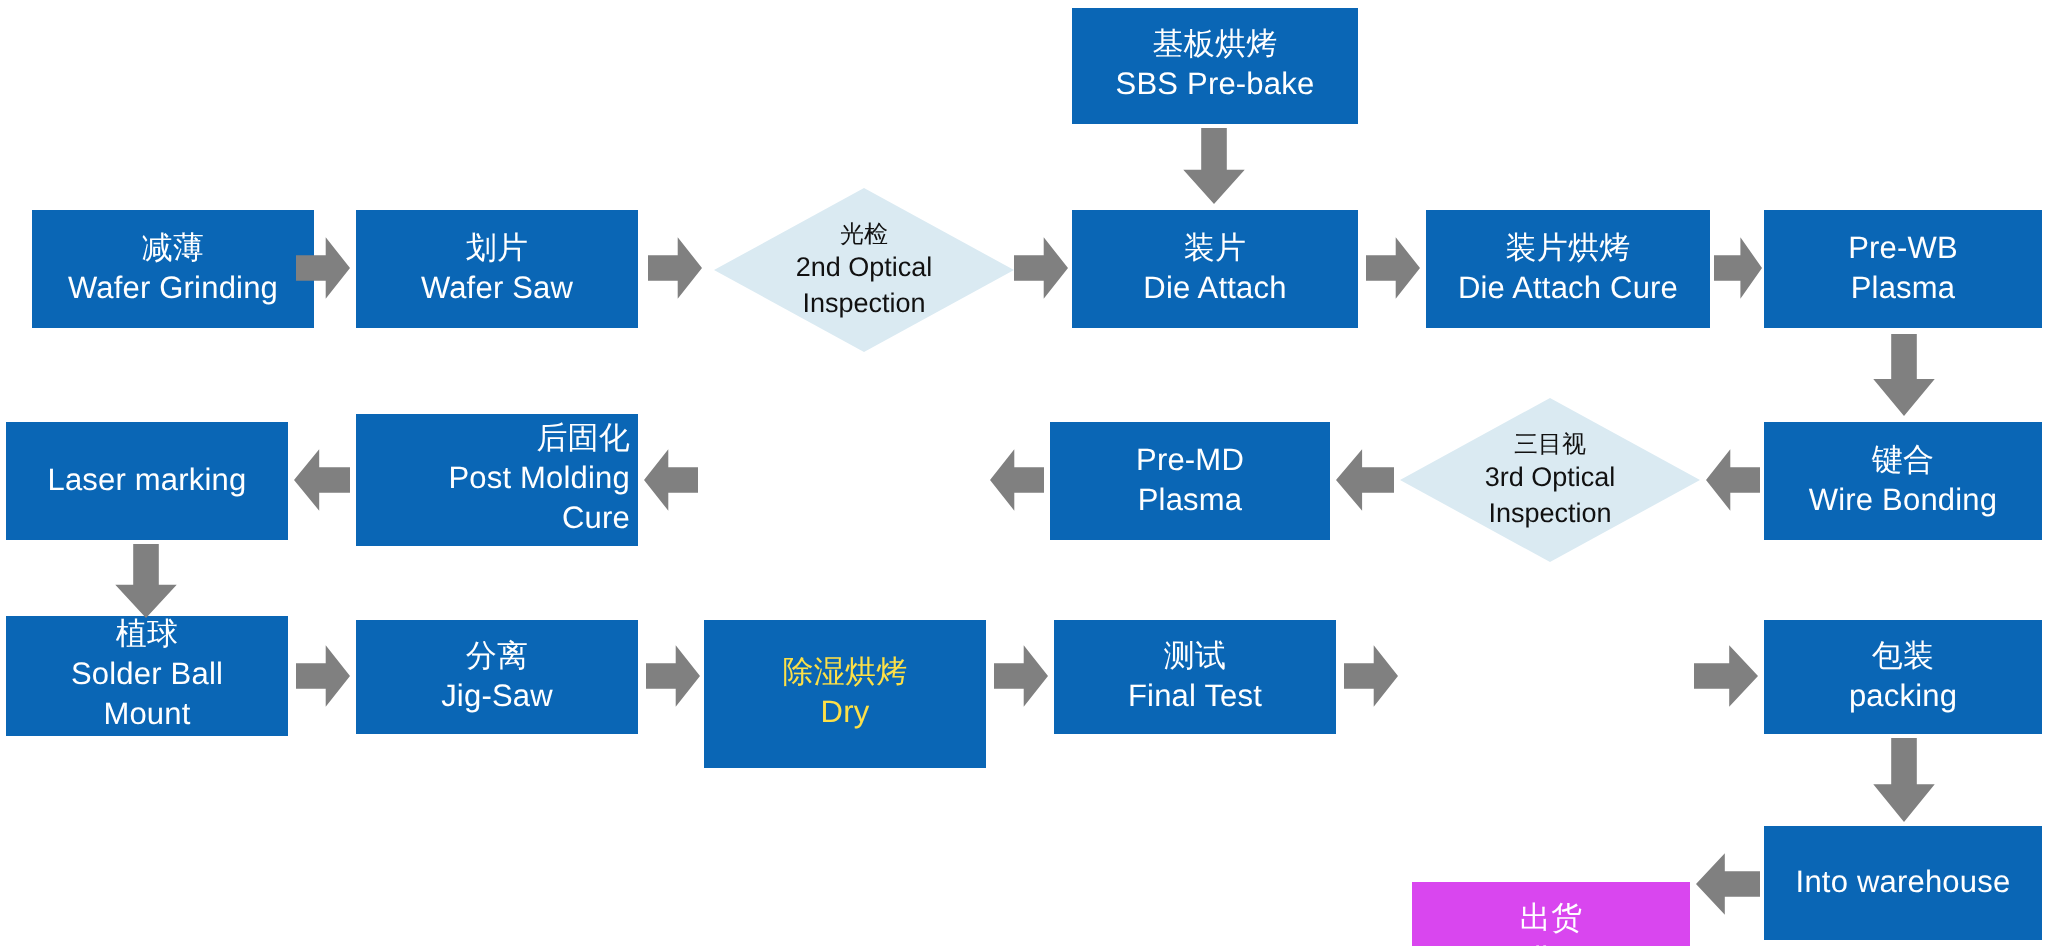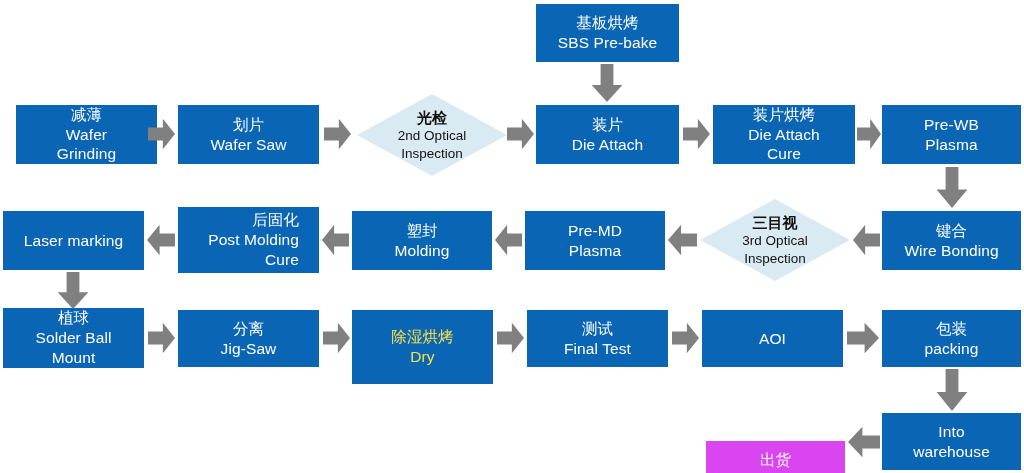--- a/index.html
+++ b/index.html
@@ -21,21 +21,21 @@
     display: flex;
     align-items: center;
     justify-content: center;
     text-align: center;
     color: #ffffff;
     background: #0a66b5;
     font-size: 15.5px;
     line-height: 1.28;
     font-weight: 400;
     letter-spacing: 0.1px;
-    padding: 2px 20px;
+    padding: 2px 4px;
     white-space: pre-line;
   }
   .node .lines {
     display: block;
     width: 100%;
   }
   .node .cn {
     display: block;
     font-size: 15.5px;
   }
@@ -60,21 +60,21 @@
     position: absolute;
     left: 0; top: 0; right: 0; bottom: 0;
     background: #daeaf2;
     clip-path: polygon(50% 0%, 100% 50%, 50% 100%, 0% 50%);
   }
   .diamond .dtext {
     position: relative;
     z-index: 2;
     width: 86%;
   }
-  .diamond .cn { display:block; font-size: 15px; font-weight: 700; }
+  .diamond .cn { display:block; font-size: 12px; font-weight: 400; }
   .diamond .en { display:block; font-size: 13.5px; font-weight: 400; }
 
   
   .arrow {
     position: absolute;
     line-height: 0;
   }
   .arrow svg { display: block; }
 </style>
 </head>
@@ -91,37 +91,35 @@
         <span class="en" style="white-space: pre-line;">2nd Optical
 Inspection</span>
       </div>
     </div>
     <div class="node" style="left: 536px; top: 105px; width: 143px; height: 59px; background: rgb(10, 102, 181); color: rgb(255, 255, 255);"><span class="lines"><span class="cn">装片</span><span class="en" style="white-space: pre-line;">Die Attach</span></span></div>
     <div class="node" style="left: 713px; top: 105px; width: 142px; height: 59px; background: rgb(10, 102, 181); color: rgb(255, 255, 255);"><span class="lines"><span class="cn">装片烘烤</span><span class="en" style="white-space: pre-line;">Die Attach Cure</span></span></div>
     <div class="node" style="left: 882px; top: 105px; width: 139px; height: 59px; background: rgb(10, 102, 181); color: rgb(255, 255, 255);"><span class="lines"><span class="cn">Pre-WB</span><span class="en" style="white-space: pre-line;">Plasma</span></span></div>
     <div class="node" style="left: 3px; top: 211px; width: 141px; height: 59px; background: rgb(10, 102, 181); color: rgb(255, 255, 255);"><span class="lines"><span class="en" style="white-space: pre-line;">Laser marking</span></span></div>
     <div class="node" style="left: 178px; top: 207px; width: 141px; height: 66px; background: rgb(10, 102, 181); color: rgb(255, 255, 255); text-align: right;"><span class="lines"><span class="cn">后固化</span><span class="en" style="white-space: pre-line;">Post Molding
 Cure</span></span></div>
-    <div class="node" style="left: 352px; top: 211px; width: 140px; height: 59px; background: rgb(10, 102, 181); color: rgb(255, 255, 255);"><span class="lines"><span class="cn">塑封</span><span class="en" style="white-space: pre-line;">Molding</span></span></div>
     <div class="node" style="left: 525px; top: 211px; width: 140px; height: 59px; background: rgb(10, 102, 181); color: rgb(255, 255, 255);"><span class="lines"><span class="cn">Pre-MD</span><span class="en" style="white-space: pre-line;">Plasma</span></span></div>
     <div class="diamond" style="left: 700px; top: 199px; width: 150px; height: 82px;">
       <div class="dshape"></div>
       <div class="dtext">
         <span class="cn">三目视</span>
         <span class="en" style="white-space: pre-line;">3rd Optical
 Inspection</span>
       </div>
     </div>
     <div class="node" style="left: 882px; top: 211px; width: 139px; height: 59px; background: rgb(10, 102, 181); color: rgb(255, 255, 255);"><span class="lines"><span class="cn">键合</span><span class="en" style="white-space: pre-line;">Wire Bonding</span></span></div>
     <div class="node" style="left: 3px; top: 308px; width: 141px; height: 60px; background: rgb(10, 102, 181); color: rgb(255, 255, 255);"><span class="lines"><span class="cn">植球</span><span class="en" style="white-space: pre-line;">Solder Ball
 Mount</span></span></div>
     <div class="node" style="left: 178px; top: 310px; width: 141px; height: 57px; background: rgb(10, 102, 181); color: rgb(255, 255, 255);"><span class="lines"><span class="cn">分离</span><span class="en" style="white-space: pre-line;">Jig-Saw</span></span></div>
     <div class="node" style="left: 352px; top: 310px; width: 141px; height: 74px; background: rgb(10, 102, 181); color: #fde047;"><span class="lines"><span class="cn">除湿烘烤</span><span class="en" style="white-space: pre-line;">Dry</span></span></div>
     <div class="node" style="left: 527px; top: 310px; width: 141px; height: 57px; background: rgb(10, 102, 181); color: rgb(255, 255, 255);"><span class="lines"><span class="cn">测试</span><span class="en" style="white-space: pre-line;">Final Test</span></span></div>
-    <div class="node" style="left: 702px; top: 310px; width: 141px; height: 57px; background: rgb(10, 102, 181); color: rgb(255, 255, 255);"><span class="lines"><span class="en" style="white-space: pre-line;">AOI</span></span></div>
     <div class="node" style="left: 882px; top: 310px; width: 139px; height: 57px; background: rgb(10, 102, 181); color: rgb(255, 255, 255);"><span class="lines"><span class="cn">包装</span><span class="en" style="white-space: pre-line;">packing</span></span></div>
     <div class="node" style="left: 706px; top: 413px; width: 139px; height: 57px; background: #d946ef; color: rgb(255, 255, 255); margin-top: 28px;"><span class="lines"><span class="cn">出货</span><span class="en" style="white-space: pre-line;">Delivery</span></span></div>
     <div class="node" style="left: 882px; top: 413px; width: 139px; height: 57px; background: rgb(10, 102, 181); color: rgb(255, 255, 255);"><span class="lines"><span class="en" style="white-space: pre-line;">Into warehouse</span></span></div>
     <div class="arrow" style="left: 591px; top: 64px; width: 32px; height: 38px;">
       <svg width="32" height="38" viewBox="0 0 100 100" preserveAspectRatio="none">
         <polygon points="30,0 30,55 2,55 50,100 98,55 70,55 70,0" fill="#808080"></polygon>
       </svg>
     </div>
     <div class="arrow" style="left: 148px; top: 118px; width: 27px; height: 32px;">
       <svg width="27" height="32" viewBox="0 0 100 100" preserveAspectRatio="none">

